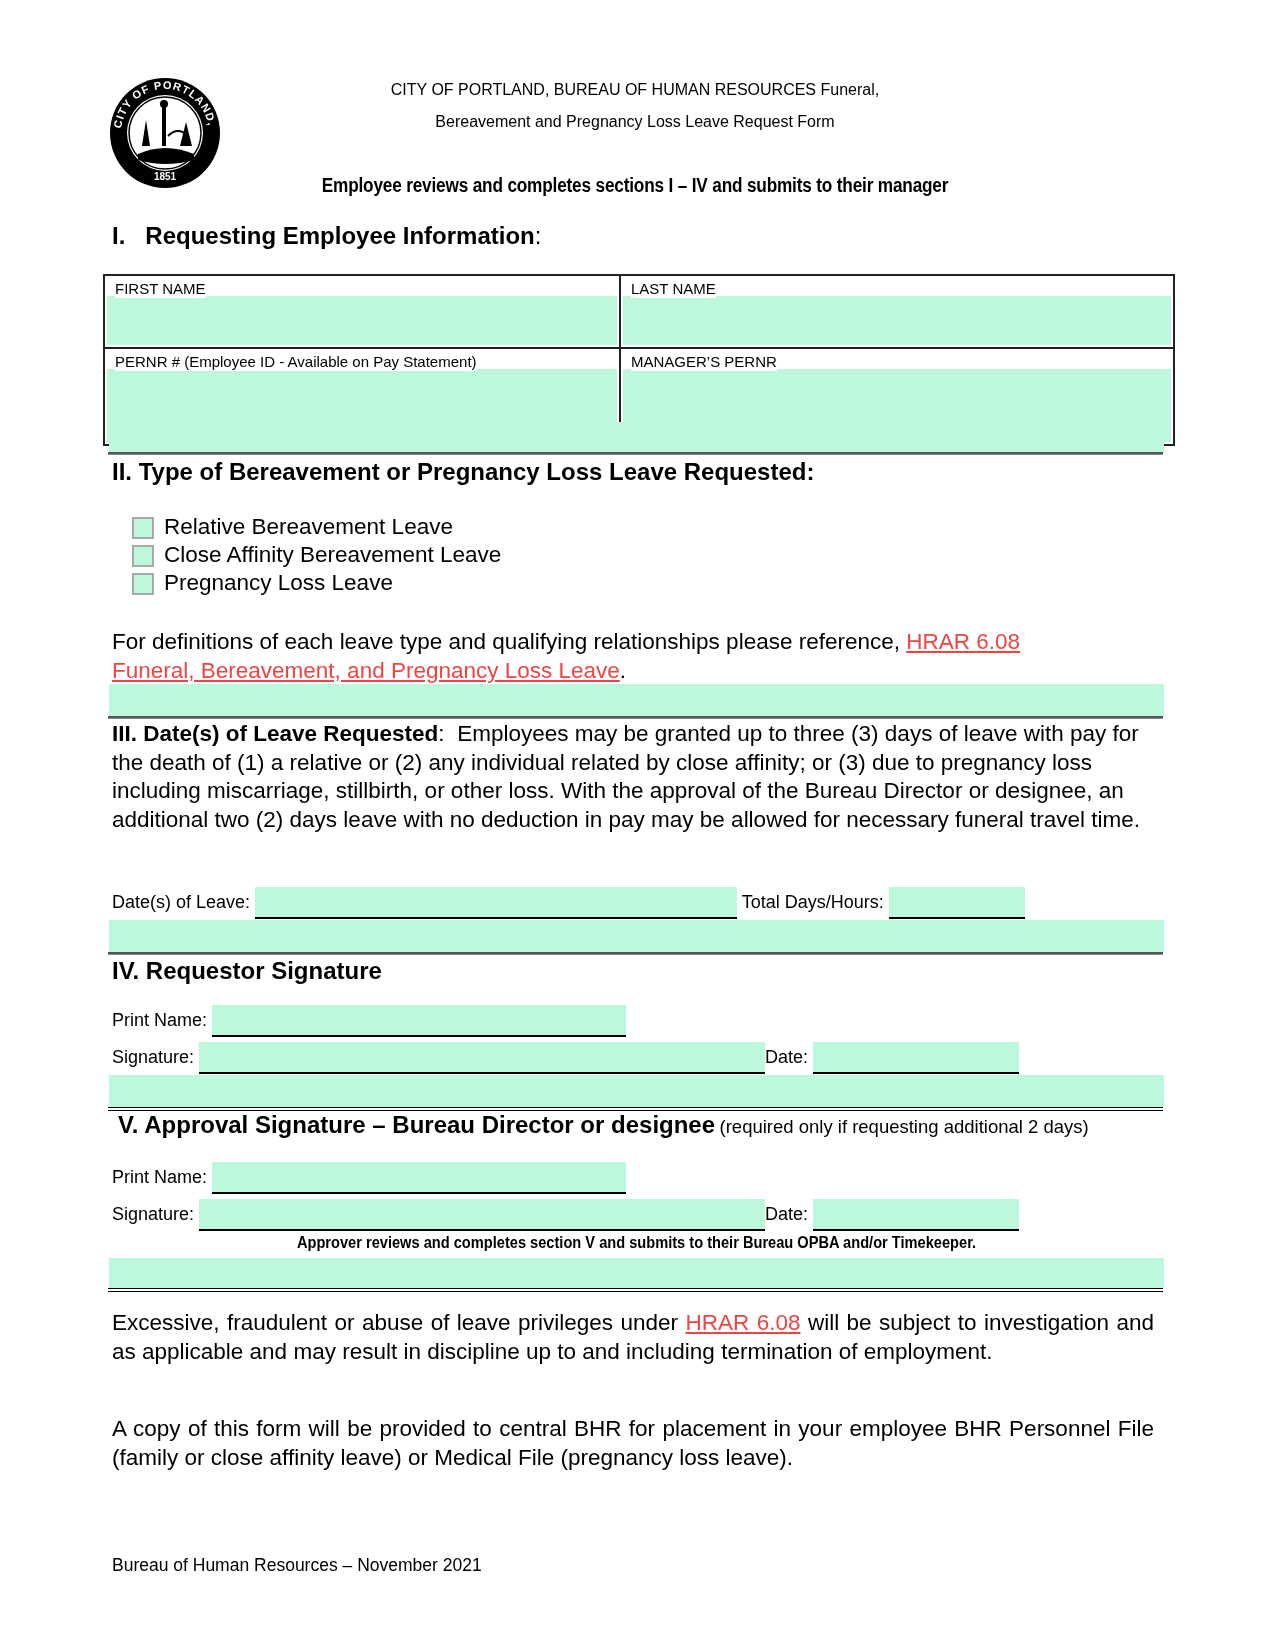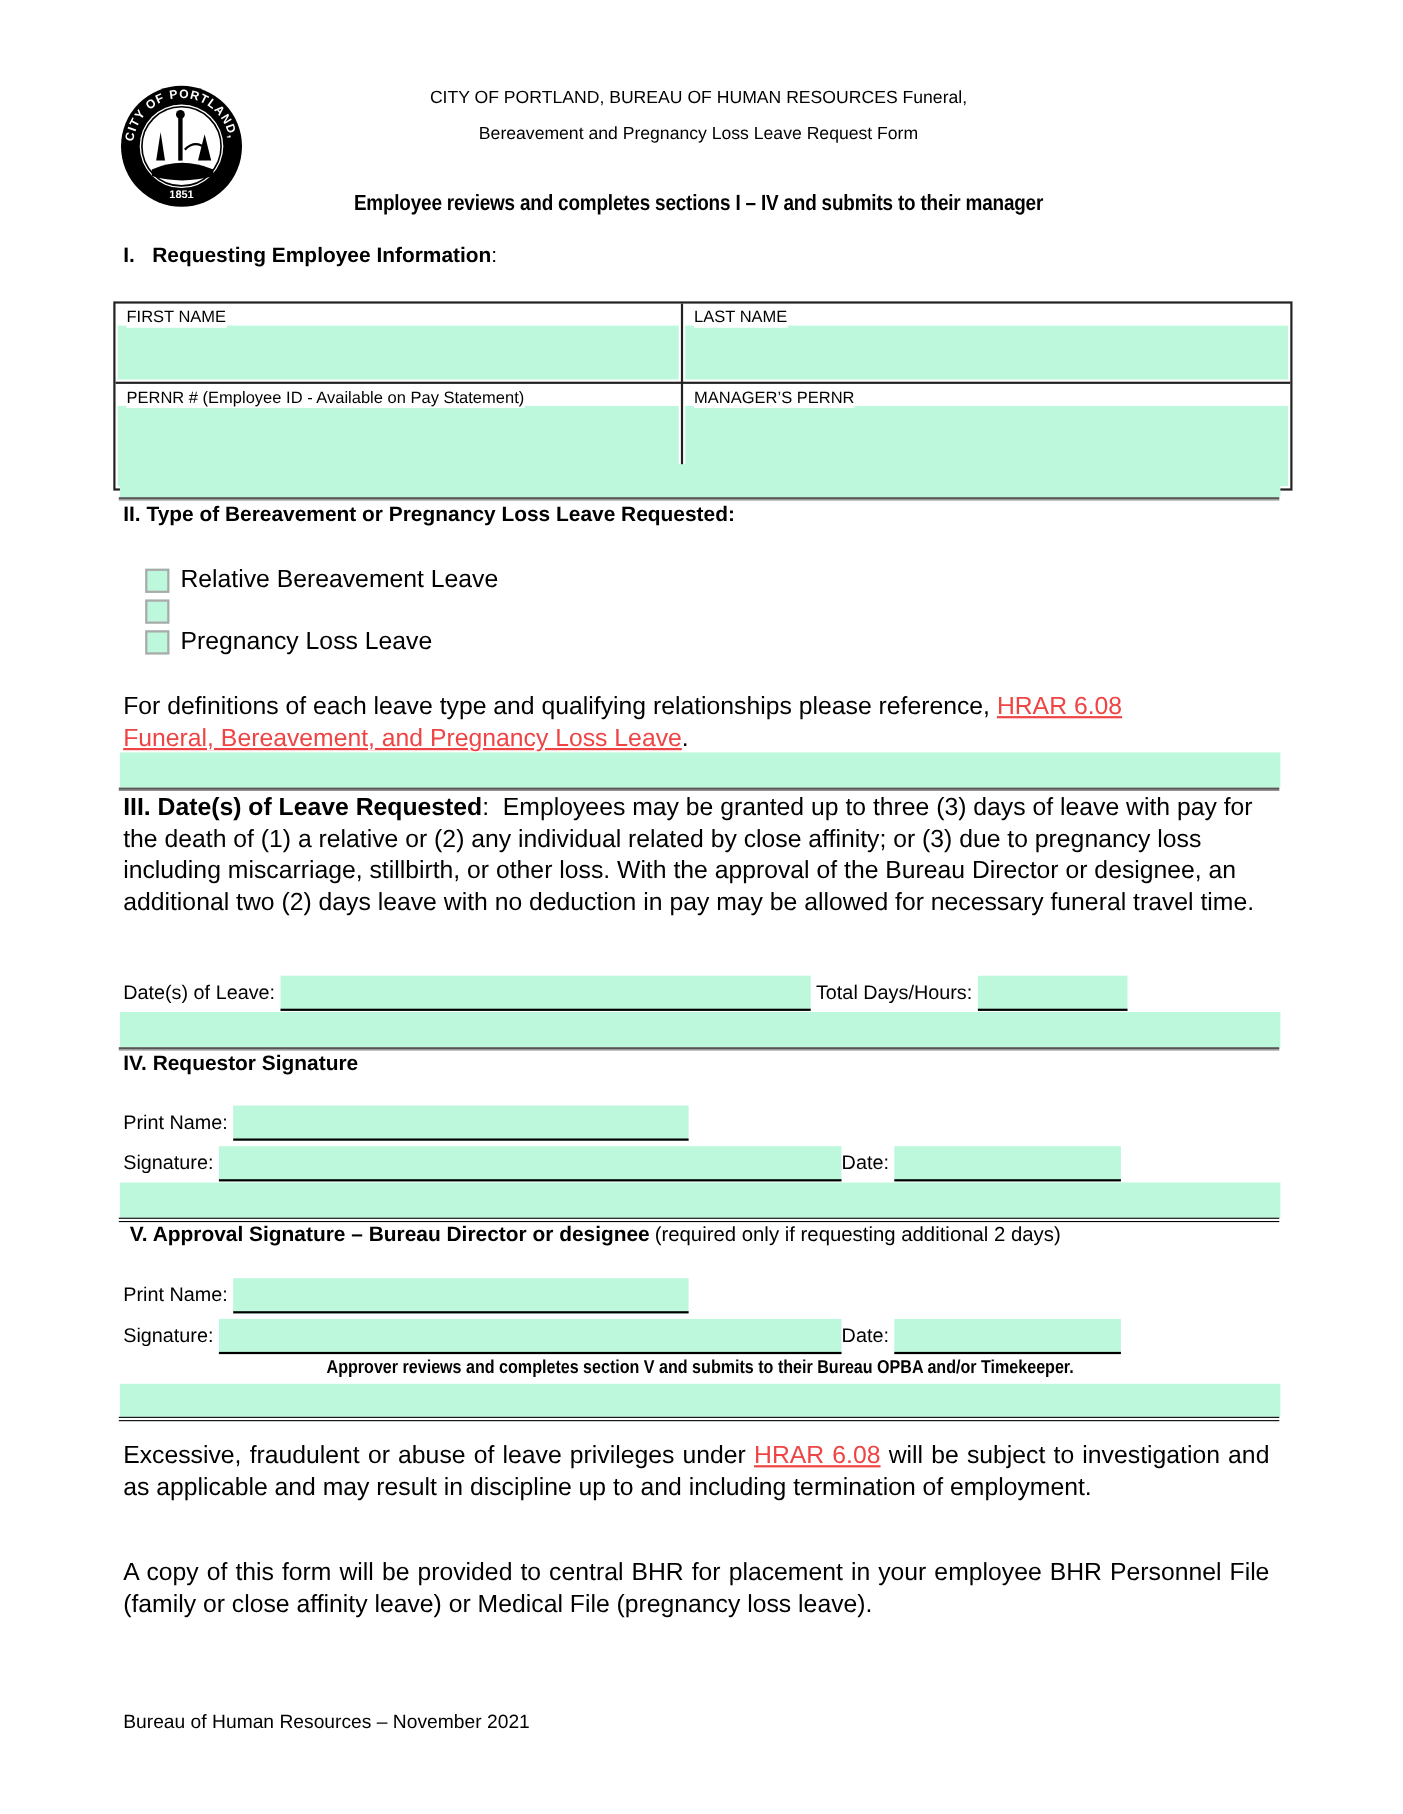--- a/index.html
+++ b/index.html
@@ -5,21 +5,21 @@
   html, body { margin: 0; padding: 0; background: #ffffff; }
   body {
     width: 1275px; height: 1649px; position: relative; overflow: hidden;
     font-family: "Liberation Sans", sans-serif; color: #000;
   }
   .abs { position: absolute; }
   .fill { background: #bdf7dc; }
   .seal { left: 108px; top: 76px; width: 114px; height: 114px; }
   .title { left: 230px; width: 810px; text-align: center; font-size: 16px; line-height: 32px; }
   .subtitle { left: 230px; top: 174px; width: 810px; text-align: center; font-size: 20px; font-weight: bold; transform: scaleX(0.86); transform-origin: center; letter-spacing: -0.2px; }
-  .h { font-size: 19px; font-weight: bold; }
+  .h { font-size: 24px; font-weight: bold; }
   .body-text { font-size: 22.5px; line-height: 28.5px; }
   .rule { left: 108px; width: 1000px; height: 0; border-top: 2px solid #555; border-bottom: 1px solid #888; }
   .rule.dbl { border-top: 1px solid #000; border-bottom: 1px solid #000; height: 2px; }
   .table { left: 103px; top: 274px; width: 1072px; height: 172px; border: 2px solid #222; box-sizing: border-box; }
   .cell { position: absolute; box-sizing: border-box; }
   .cell .lbl { position: absolute; left: 10px; top: 4px; font-size: 15px; background: #fff; z-index: 2; line-height: 18px; }
   .cell .fld { position: absolute; left: 2px; right: 2px; top: 20px; bottom: 2px; background: #bdf7dc; border: none; outline: none; }
   .vdiv { position: absolute; left: 514px; top: 0; bottom: 0; width: 2px; background: #222; }
   .hdiv { position: absolute; left: 0; right: 0; top: 71px; height: 2px; background: #222; }
   .cb { display: inline-block; width: 22px; height: 22px; background: #bdf7dc; border: 2px solid #aaa; box-sizing: border-box; vertical-align: middle; margin-right: 10px; }
@@ -87,21 +87,21 @@
 
 <div class="abs fill" style="left:109px; top:422px; width:1055px; height:30px;"></div>
 <div class="abs rule" style="top:452px; width:1055px;"></div>
 
 <div class="abs h" style="left:112px; top:458px;">II.  Type of Bereavement or Pregnancy Loss Leave Requested:</div>
 
 <div class="abs cbrow" style="top:513px;">
   <span class="cb"></span><span>Relative Bereavement Leave</span>
 </div>
 <div class="abs cbrow" style="top:541px;">
-  <span class="cb"></span>
+  <span class="cb"></span><span>Close Affinity Bereavement Leave</span>
 </div>
 <div class="abs cbrow" style="top:569px;">
   <span class="cb"></span><span>Pregnancy Loss Leave</span>
 </div>
 
 <div class="abs body-text" style="left:112px; top:628px; width:1040px;">
   <span>For definitions of each leave type and qualifying relationships please reference, </span><a class="link" href="#">HRAR 6.08</a><br>
   <a class="link" href="#">Funeral, Bereavement, and Pregnancy Loss Leave</a><span>.</span>
 </div>
 

